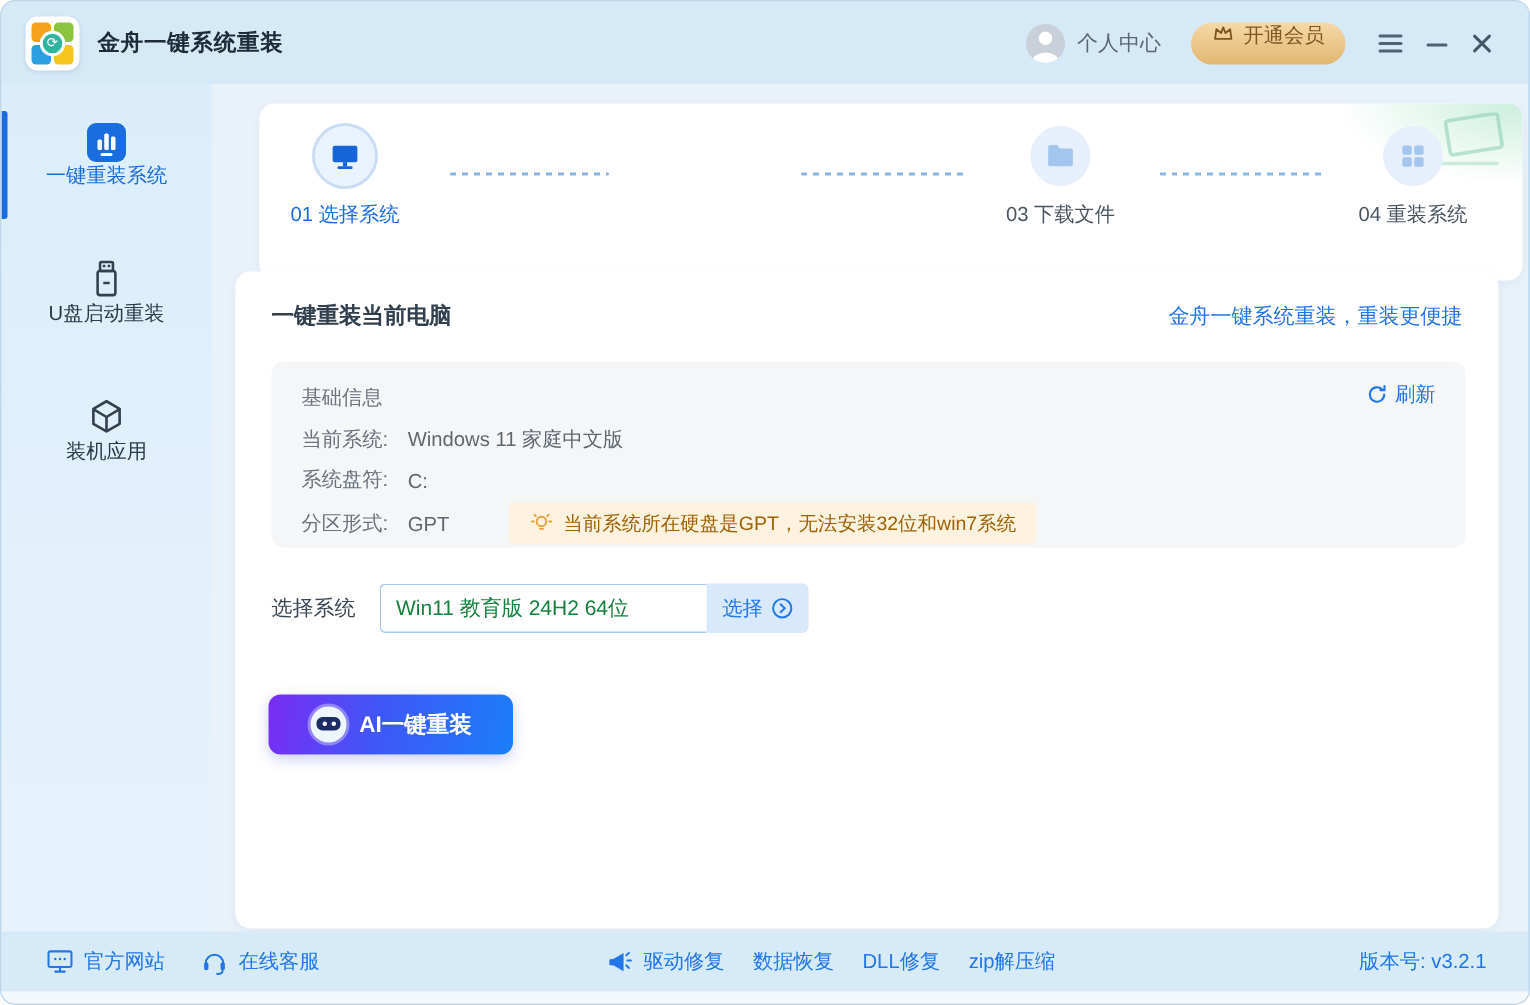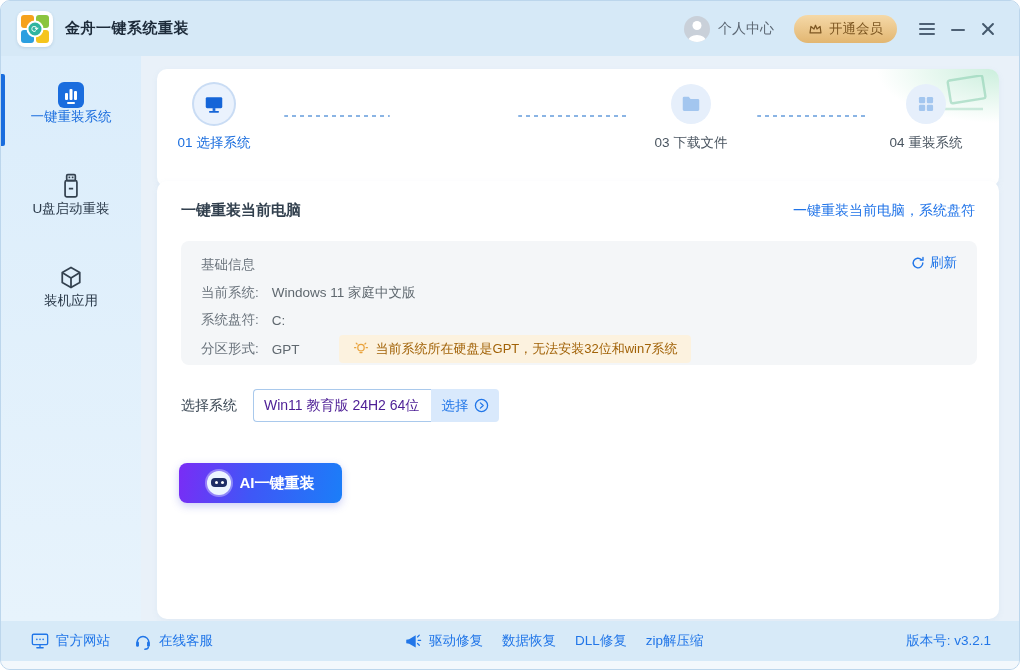--- a/index.html
+++ b/index.html
@@ -38,21 +38,21 @@
   .app-title { font-size: 15px; font-weight: bold; color: #1d2b3a; margin-left: 12px; letter-spacing: .5px; }
   .tb-right { display: flex; align-items: center; }
   .user-center { display: flex; align-items: center; gap: 8px; cursor: pointer; margin-right: 20px; }
   .avatar { width: 26px; height: 26px; border-radius: 50%; background: #c9d0d9; position: relative; overflow: hidden; }
   .avatar::before { content: ''; position: absolute; top: 5px; left: 50%; transform: translateX(-50%); width: 9px; height: 9px; border-radius: 50%; background: #fff; }
   .avatar::after { content: ''; position: absolute; bottom: -5px; left: 50%; transform: translateX(-50%); width: 18px; height: 12px; border-radius: 50%; background: #fff; }
   .user-center span.txt { font-size: 14px; color: #5c6773; }
   .vip-btn {
     height: 28px; padding: 0 14px; border: none; border-radius: 15px;
     background: linear-gradient(180deg, #f5d9a8, #e2b671);
-    color: #7d5722; font-size: 13.5px; display: flex; align-items: center; gap: 6px;
+    color: #7d5722; font-size: 13.5px; display: flex; align-items: flex-start; gap: 6px;
     cursor: pointer; margin-right: 22px; font-family: inherit;
   }
   .win-ctrls { display: flex; align-items: center; gap: 16px; }
   .menu-icon { display: flex; flex-direction: column; gap: 3px; width: 16px; cursor: pointer; padding: 2px 0; }
   .menu-icon i { height: 2px; background: #4e6175; border-radius: 1px; }
   .min-icon { width: 14px; height: 14px; position: relative; cursor: pointer; }
   .min-icon::before { content: ''; position: absolute; left: 0; right: 0; top: 7px; height: 2px; background: #4e6175; border-radius: 1px; }
   .close-icon { width: 14px; height: 14px; position: relative; cursor: pointer; }
   .close-icon::before, .close-icon::after {
     content: ''; position: absolute; left: -1px; top: 6px; width: 16px; height: 2px;
@@ -71,21 +71,21 @@
   }
   .side-item .lbl { font-size: 13.5px; color: #2b3a4a; }
   .side-item.active .lbl { color: #1a6dde; }
   .active-bar {
     position: absolute; left: 0; top: -8px; width: 4px; height: 72px;
     background: #1a6dde; border-radius: 0 2px 2px 0;
   }
   
   .content { position: absolute; left: 140px; top: 55px; right: 0; bottom: 48px; }
   .card { background: #fff; border-radius: 10px; box-shadow: 0 2px 6px rgba(120,150,190,.08); }
-  .steps-card { position: absolute; left: 16px; top: 13px; width: 842px; height: 118px; overflow: hidden; }
+  .steps-card { position: absolute; left: 32px; top: 13px; width: 842px; height: 118px; overflow: hidden; }
   .steps-deco {
     position: absolute; right: 0; top: 0; width: 210px; height: 80px;
     background: radial-gradient(ellipse 170px 75px at 100% 0%, rgba(125,214,169,.40), rgba(125,214,169,0) 72%);
   }
   .steps-deco svg { position: absolute; right: 12px; top: 6px; opacity: .5; }
   .step { position: absolute; top: 15px; width: 120px; display: flex; flex-direction: column; align-items: center; gap: 10px; cursor: pointer; }
   .step .circ {
     width: 40px; height: 40px; border-radius: 50%; background: #e6effb;
     display: flex; align-items: center; justify-content: center;
   }
@@ -117,22 +117,22 @@
   .info-row .val { color: #5f686f; }
   .row1 { top: 43px; } .row2 { top: 70px; } .row3 { top: 94px; }
   .warn-chip {
     display: inline-flex; align-items: center; gap: 7px; margin-left: 26px;
     background: #fcf2df; border-radius: 4px; padding: 5px 14px;
     color: #a16207; font-size: 13px; white-space: nowrap;
   }
   .select-row { position: absolute; left: 24px; top: 208px; display: flex; align-items: center; }
   .select-row .sel-label { font-size: 14px; color: #3a4754; margin-right: 16px; }
   .sys-input {
-    width: 178px; height: 33px; border: 1px solid #a9c9ec; border-right: none;
-    border-radius: 4px 0 0 4px; padding: 14px 10px; font-size: 14px; color: #4c1d95;
+    width: 218px; height: 33px; border: 1px solid #a9c9ec; border-right: none;
+    border-radius: 4px 0 0 4px; padding: 14px 10px; font-size: 14px; color: #15803d;
     background: #fff; outline: none; font-family: inherit;
   }
   .select-btn {
     width: 68px; height: 33px; border: none; background: #d9e9fc;
     border-radius: 0 4px 4px 0; color: #2176e8; font-size: 13.5px;
     display: flex; align-items: center; justify-content: center; gap: 5px;
     cursor: pointer; font-family: inherit;
   }
   .ai-btn {
     position: absolute; left: 22px; top: 282px; width: 163px; height: 40px;
@@ -268,21 +268,21 @@
             <rect x="3.5" y="13" width="7.5" height="7.5" rx="1.5"></rect>
             <rect x="13" y="13" width="7.5" height="7.5" rx="1.5"></rect>
           </svg>
         </span>
         <span class="slabel"><span>04</span> <span>重装系统</span></span>
       </div>
     </section>
 
     <section class="card main-card">
       <h2 class="panel-title">一键重装当前电脑</h2>
-      <span class="panel-subtitle">一键重装当前电脑，系统盘符</span>
+      <span class="panel-subtitle">金舟一键系统重装，重装更便捷</span>
 
       <div class="info-box">
         <span class="info-title">基础信息</span>
         <button class="refresh-btn">
           <svg width="14" height="14" viewBox="0 0 16 16" fill="none" stroke="#2176e8" stroke-width="1.6" stroke-linecap="round">
             <path d="M13.5 8a5.5 5.5 0 1 1-1.7-3.97"></path>
             <path d="M13.7 1.6v3.1h-3.1"></path>
           </svg>
           <span>刷新</span>
         </button>

